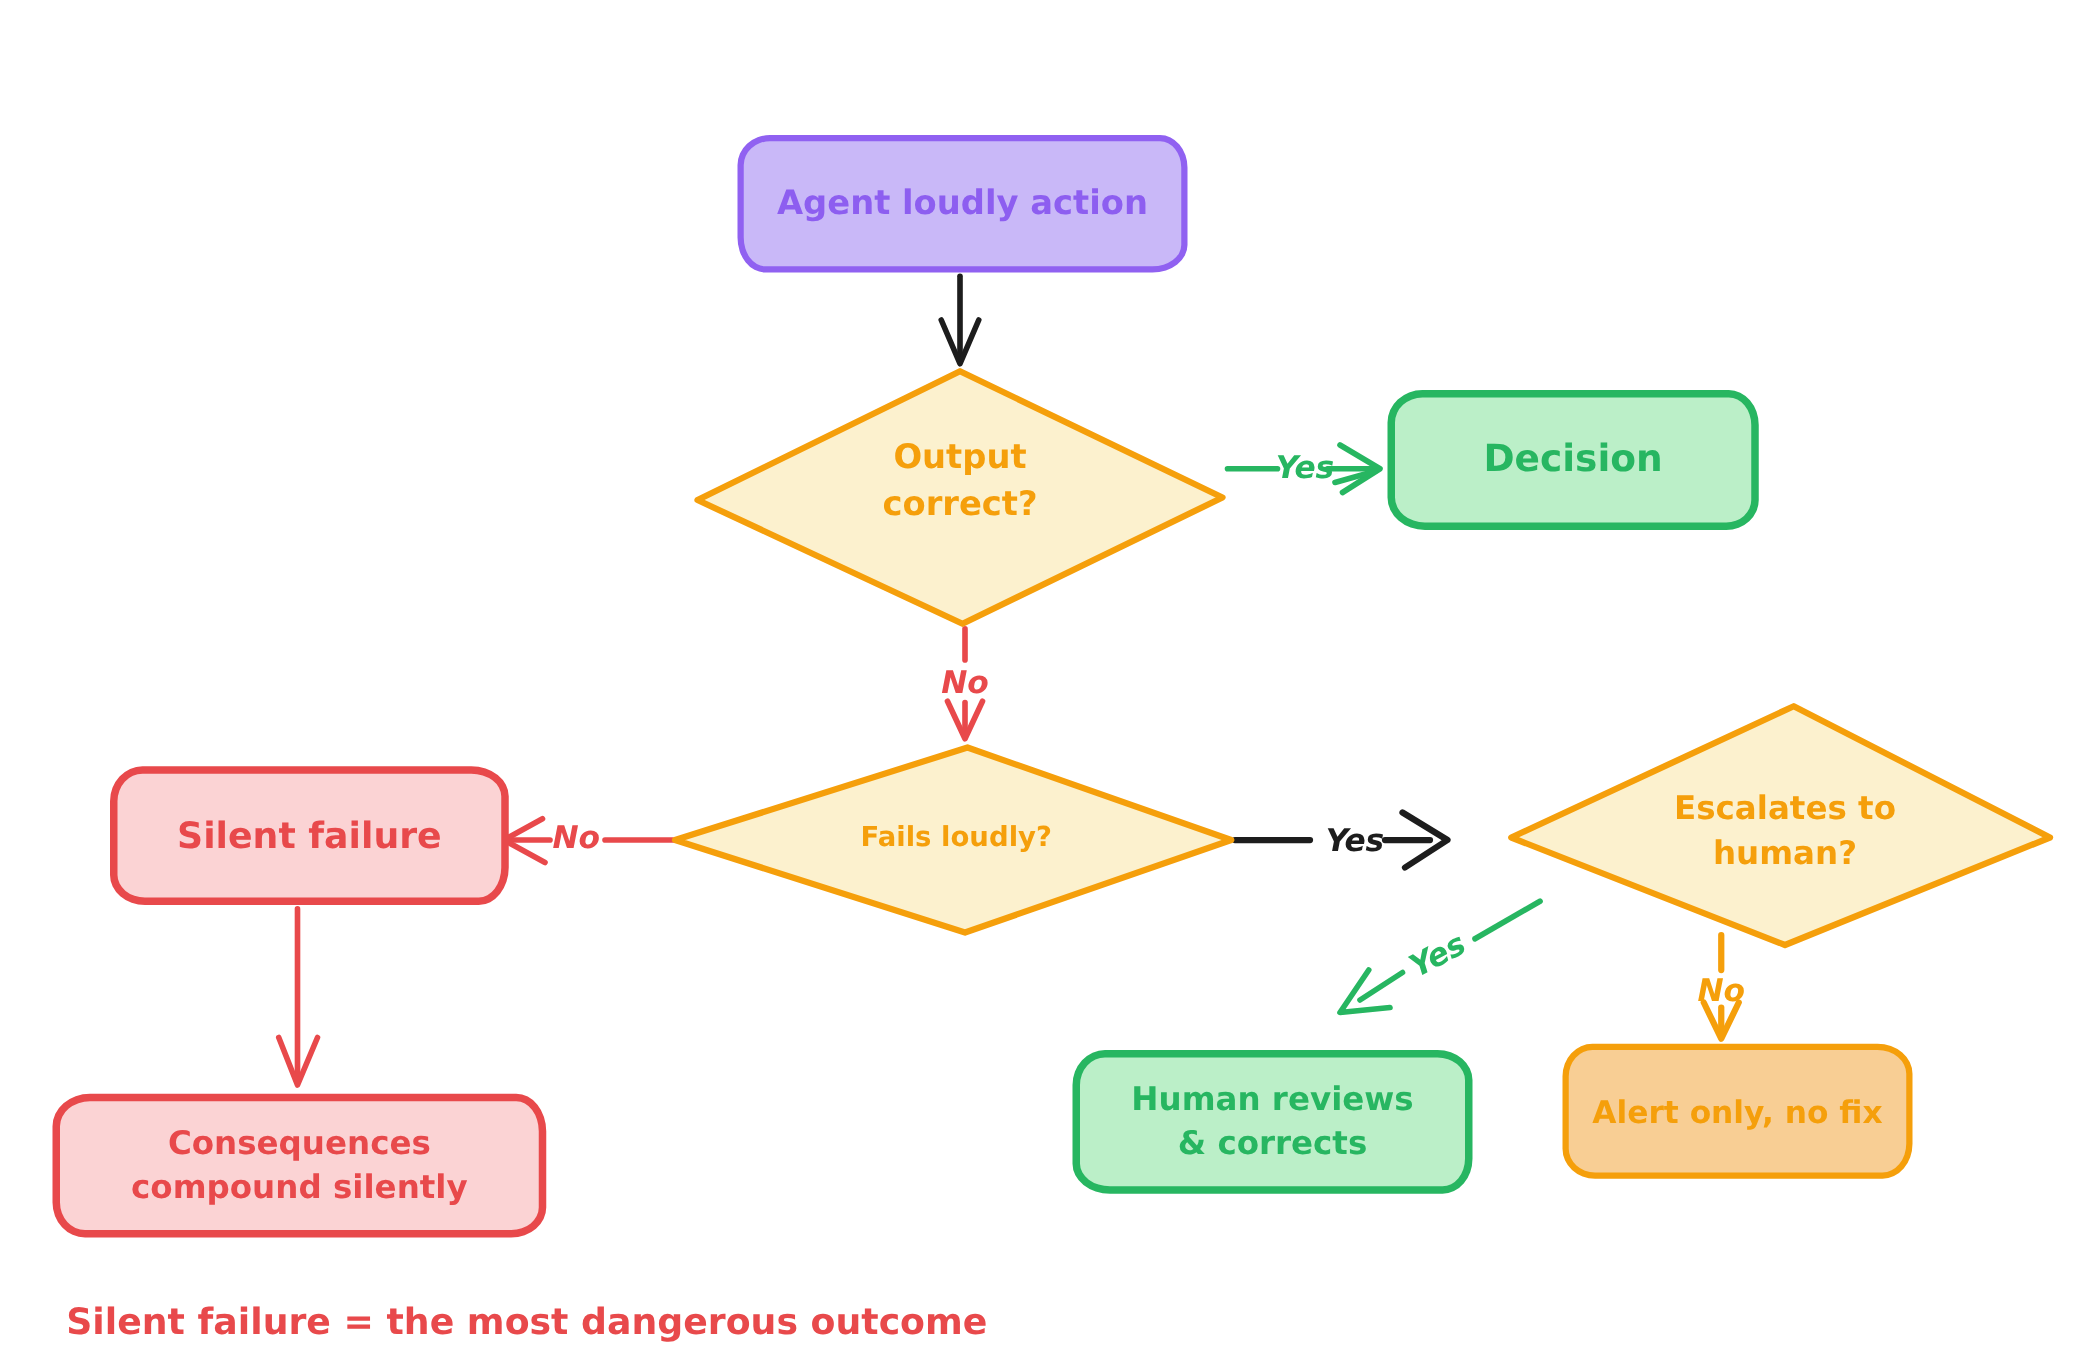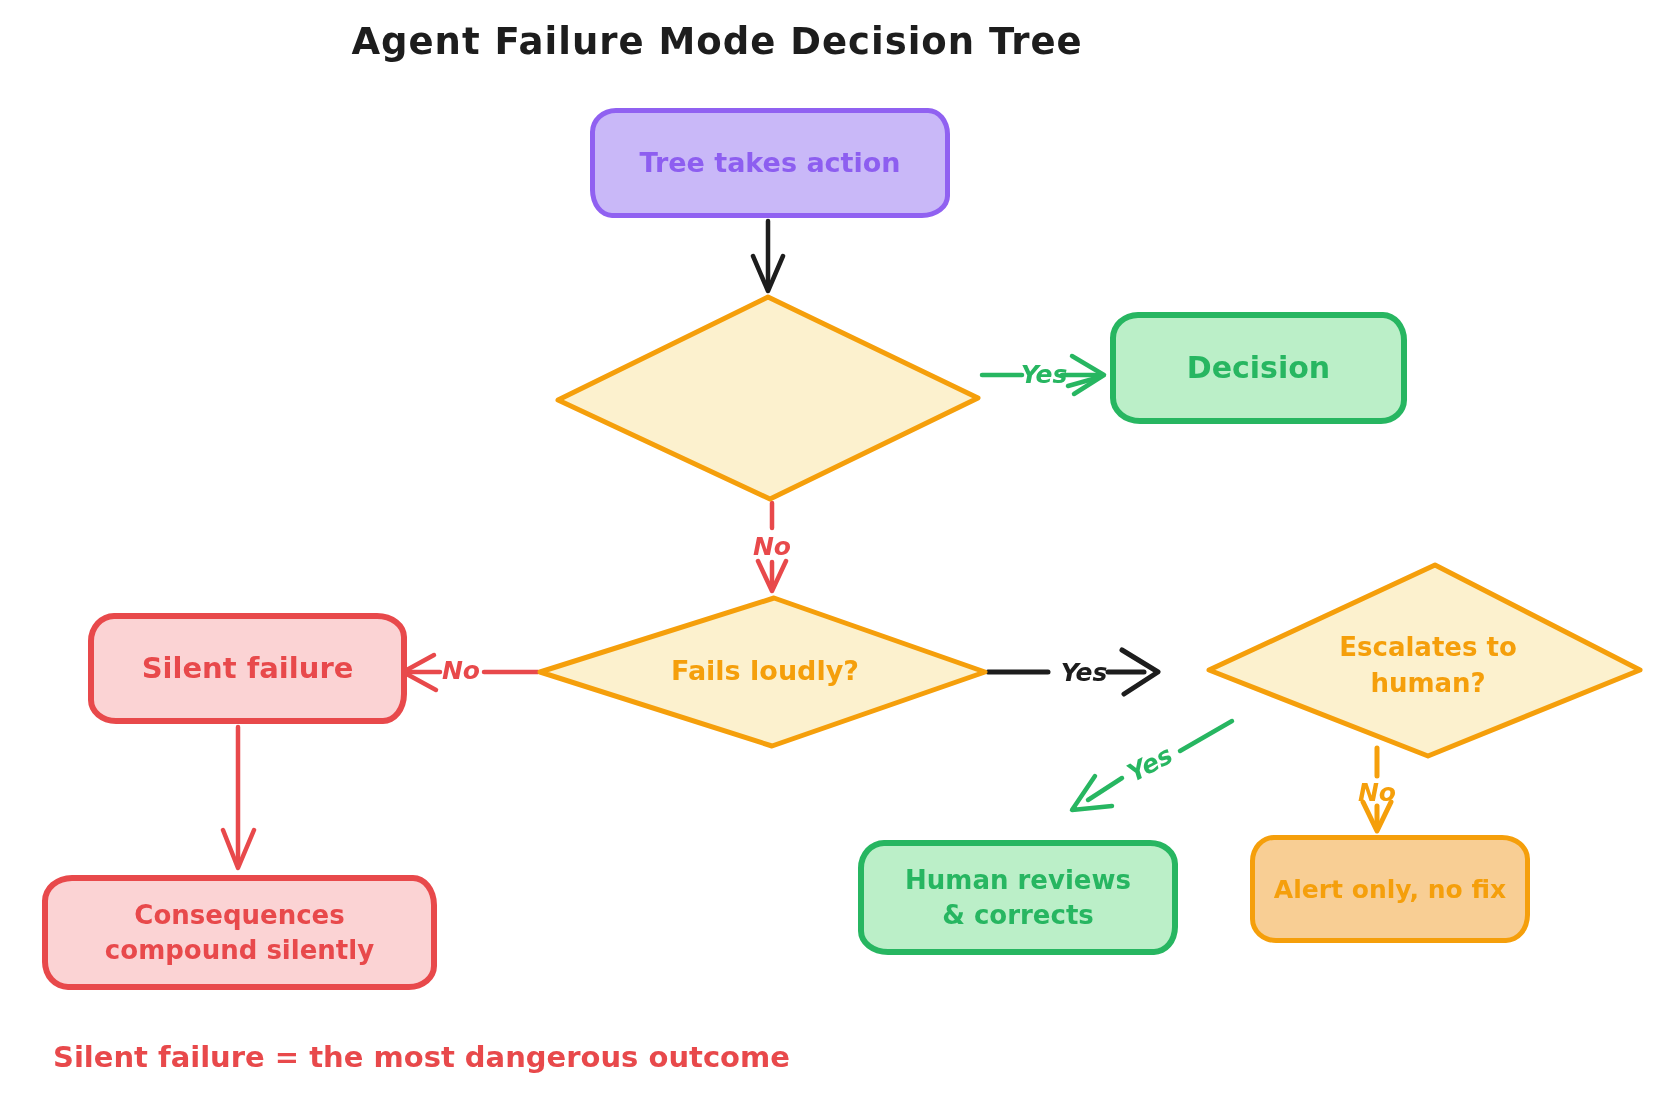--- a/index.html
+++ b/index.html
@@ -53,21 +53,21 @@
   .node-alert{
     left:1250px; top:835px; width:280px; height:108px;
     border-color:var(--orange); background:var(--orange-fill-dark); color:var(--orange);
     border-radius:24px 28px 24px 26px / 26px 24px 28px 24px; font-size:25px;
   }
   .diamond-label{
     position:absolute; display:flex; align-items:center; justify-content:center;
     text-align:center; font-weight:bold; color:var(--orange); line-height:1.4;
   }
   .dl-1{left:693px; top:325px; width:150px; height:120px; font-size:27px;}
-  .dl-2{left:615px; top:641px; width:300px; height:60px; font-size:27px;text-align:right;}
+  .dl-2{left:615px; top:641px; width:300px; height:60px; font-size:22px;text-align:right;}
   .dl-3{left:1328px; top:605px; width:200px; height:120px; font-size:26px;}
   .edge-label{
     position:absolute; transform:translate(-50%,-50%);
     font-size:25px; font-weight:bold; font-style:italic; white-space:nowrap;
   }
   .el-green{color:var(--green);}
   .el-red{color:var(--red);}
   .el-orange{color:var(--orange);}
   .el-black{color:var(--ink);}
   .el-yes1{left:1044px; top:374px;}
@@ -136,24 +136,23 @@
         <line x1="1377" y1="806" x2="1377" y2="826"></line>
         <polyline points="1363,802 1377,831 1391,802"></polyline>
       </g>
 
       <polygon points="768,297 978,398 770,499 558,400" fill="#FCF1CE" stroke="#F59F0B" stroke-width="5"></polygon>
       <polygon points="774,598 985,672 772,746 540,672" fill="#FCF1CE" stroke="#F59F0B" stroke-width="5"></polygon>
       <polygon points="1435,565 1640,670 1428,756 1209,670" fill="#FCF1CE" stroke="#F59F0B" stroke-width="5"></polygon>
     </g>
   </svg>
 
-  <div class="title">Agent Failure Mode Decision Tree</div>
 
   <div class="node box node-start">
-    <span>Tree takes action</span>
+    <span>Agent loudly action</span>
   </div>
 
   <div class="node box node-proceed">
     <span>Decision</span>
   </div>
 
   <div class="node box node-silent">
     <span>Silent failure</span>
   </div>
 
@@ -162,20 +161,23 @@
   </div>
 
   <div class="node box node-human">
     <span>Human reviews &amp; corrects</span>
   </div>
 
   <div class="node box node-alert">
     <span>Alert only, no fix</span>
   </div>
 
+  <div class="diamond-label dl-1">
+    <span>Output correct?</span>
+  </div>
   <div class="diamond-label dl-2">
     <span>Fails loudly?</span>
   </div>
   <div class="diamond-label dl-3">
     <span>Escalates to human?</span>
   </div>
 
   <div class="edge-label el-green el-yes1">Yes</div>
   <div class="edge-label el-red el-no1">No</div>
   <div class="edge-label el-red el-no2">No</div>

